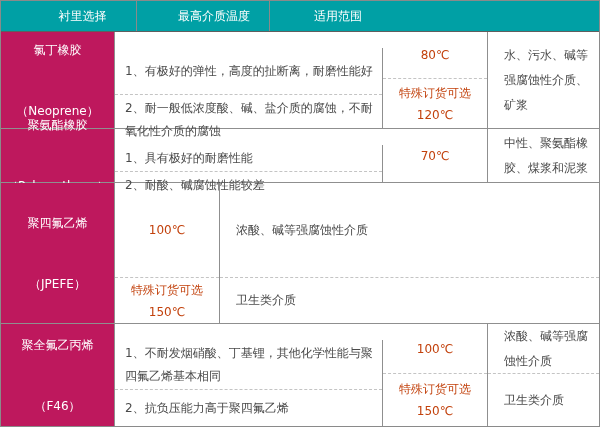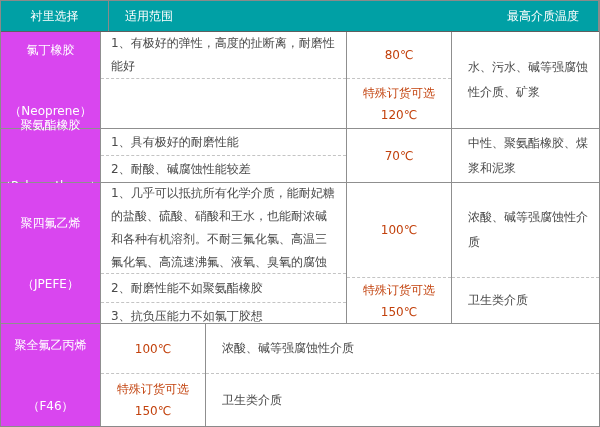--- a/index.html
+++ b/index.html
@@ -14,39 +14,39 @@
     background: #ffffff;
     display: flex; flex-direction: column;
     font-size: 12px; color: #4a4a4a;
   }
   
   .thead {
     display: flex; height: 31px; flex: 0 0 31px;
     background: #00a0a5; color: #ffffff;
     border-bottom: 1px solid #5f5f5f;
   }
-  .thead .hc { display: flex; align-items: center; border-right: 1px solid #8a8a8a; }
+  .thead .hc { display: flex; align-items: center; border-right: 1px solid #8a8a8a; margin-left: 28px; }
   .hc1 { width: 108px; justify-content: center; }
   .hc2 { width: 239px; padding-left: 10px; }
   .hc3 { width: 105px; padding-left: 13px; }
   .hc4 { flex: 1; padding-left: 16px; border-right: none !important; }
   
   .trow { display: flex; border-bottom: 1px solid #8f8f8f; }
   .trow:last-child { border-bottom: none; }
   .row1 { height: 97px; flex: 0 0 97px; }
   .row2 { height: 54px; flex: 0 0 54px; justify-content: space-between; }
   .row3 { height: 141px; flex: 0 0 141px; }
   .row4 { flex: 1; }
   .c1 {
-    width: 100px; background: #d946ef; color: #ffffff;
+    width: 114px; background: #be185d; color: #ffffff;
     border-right: 1px solid #8f8f8f;
     display: flex; flex-direction: column; justify-content: center; align-items: center;
     text-align: center; line-height: 28px; gap: 33px;
   }
-  .c2 { width: 246px; border-right: 1px solid #8f8f8f; display: flex; flex-direction: column; }
+  .c2 { width: 268px; border-right: 1px solid #8f8f8f; display: flex; flex-direction: column; margin-top: 16px; }
   .c3 { width: 105px; border-right: 1px solid #8f8f8f; display: flex; flex-direction: column; }
   .c4 { flex: 1; display: flex; flex-direction: column; }
   
   .sub {
     display: flex; align-items: center;
     padding: 2px 8px 2px 10px;
     line-height: 23px;
   }
   .sub.dash { border-bottom: 1px dashed #c4c4c4; }
   .temp {
@@ -68,31 +68,32 @@
   .h95 { height: 95px; flex: 0 0 95px; }
   .h29 { height: 29px; flex: 0 0 29px; }
 </style>
 </head>
 <body>
 
 <div class="lining-table">
 
   <div class="thead">
     <div class="hc hc1">衬里选择</div>
+    <div class="hc hc3">最高介质温度</div>
     <div class="hc hc4">适用范围</div>
-    <div class="hc hc3">最高介质温度</div>
   </div>
 
   <div class="trow row1">
     <div class="c1">
       <span>氯丁橡胶</span>
       <span>（Neoprene）</span>
     </div>
     <div class="c2">
       <div class="sub dash h47">1、有极好的弹性，高度的扯断离，耐磨性能好</div>
+      <div class="sub fill">2、耐一般低浓度酸、碱、盐介质的腐蚀，不耐氧化性介质的腐蚀</div>
     </div>
     <div class="c3">
       <div class="temp dash h47">80℃</div>
       <div class="temp fill">
         <span>特殊订货可选</span>
         <span>120℃</span>
       </div>
     </div>
     <div class="c4">
       <div class="range fill">水、污水、碱等强腐蚀性介质、矿浆</div>
@@ -114,43 +115,42 @@
     <div class="c4">
       <div class="range fill">中性、聚氨酯橡胶、煤浆和泥浆</div>
     </div>
   </div>
 
   <div class="trow row3">
     <div class="c1">
       <span>聚四氟乙烯</span>
       <span>（JPEFE）</span>
     </div>
-    <div class="c2">
-      <div class="sub dash h91">1、几乎可以抵抗所有化学介质，能耐妃糖的盐酸、硫酸、硝酸和王水，也能耐浓碱和各种有机溶剂。不耐三氟化氯、高温三氟化氧、高流速沸氟、液氧、臭氧的腐蚀</div>
-      <div class="sub dash h29">2、耐磨性能不如聚氨酯橡胶</div>
-      <div class="sub fill">3、抗负压能力不如氯丁胶想</div>
-    </div>
     <div class="c3">
       <div class="temp dash h95">100℃</div>
       <div class="temp fill">
         <span>特殊订货可选</span>
         <span>150℃</span>
       </div>
     </div>
     <div class="c4">
       <div class="range dash h95">浓酸、碱等强腐蚀性介质</div>
       <div class="range fill">卫生类介质</div>
     </div>
   </div>
 
   <div class="trow row4">
     <div class="c1">
       <span>聚全氟乙丙烯</span>
       <span>（F46）</span>
     </div>
+    <div class="c2">
+      <div class="sub dash h50">1、不耐发烟硝酸、丁基锂，其他化学性能与聚四氟乙烯基本相同</div>
+      <div class="sub fill">2、抗负压能力高于聚四氟乙烯</div>
+    </div>
     <div class="c3">
       <div class="temp dash h50">100℃</div>
       <div class="temp fill">
         <span>特殊订货可选</span>
         <span>150℃</span>
       </div>
     </div>
     <div class="c4">
       <div class="range dash h50">浓酸、碱等强腐蚀性介质</div>
       <div class="range fill">卫生类介质</div>

